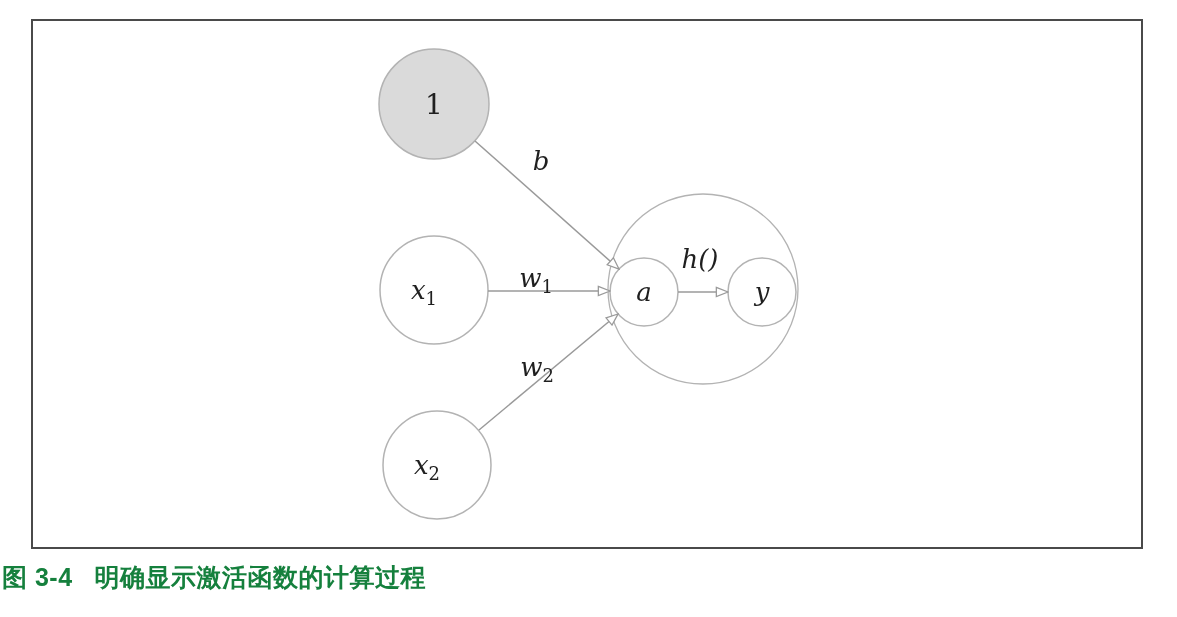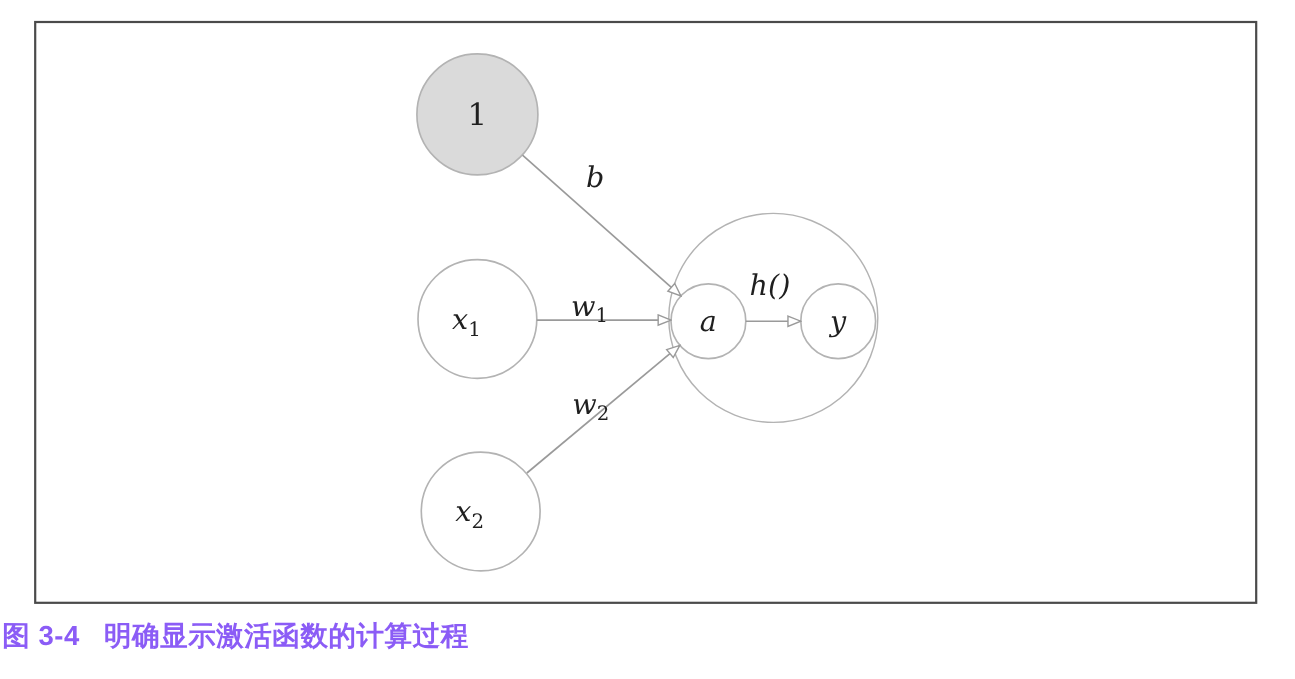--- a/index.html
+++ b/index.html
@@ -67,21 +67,21 @@
     font-style: normal;
     font-size: 28px;
     fill: #1f1f1f;
   }
   .caption {
     position: absolute;
     left: 2px;
     top: 561px;
     font-size: 25px;
     font-weight: bold;
-    color: #8b5cf6;
+    color: #15803d;
     letter-spacing: 0.5px;
     white-space: nowrap;
   }
   .caption .caption-label {
     margin-right: 22px;
   }
 </style>
 </head>
 <body>
 

